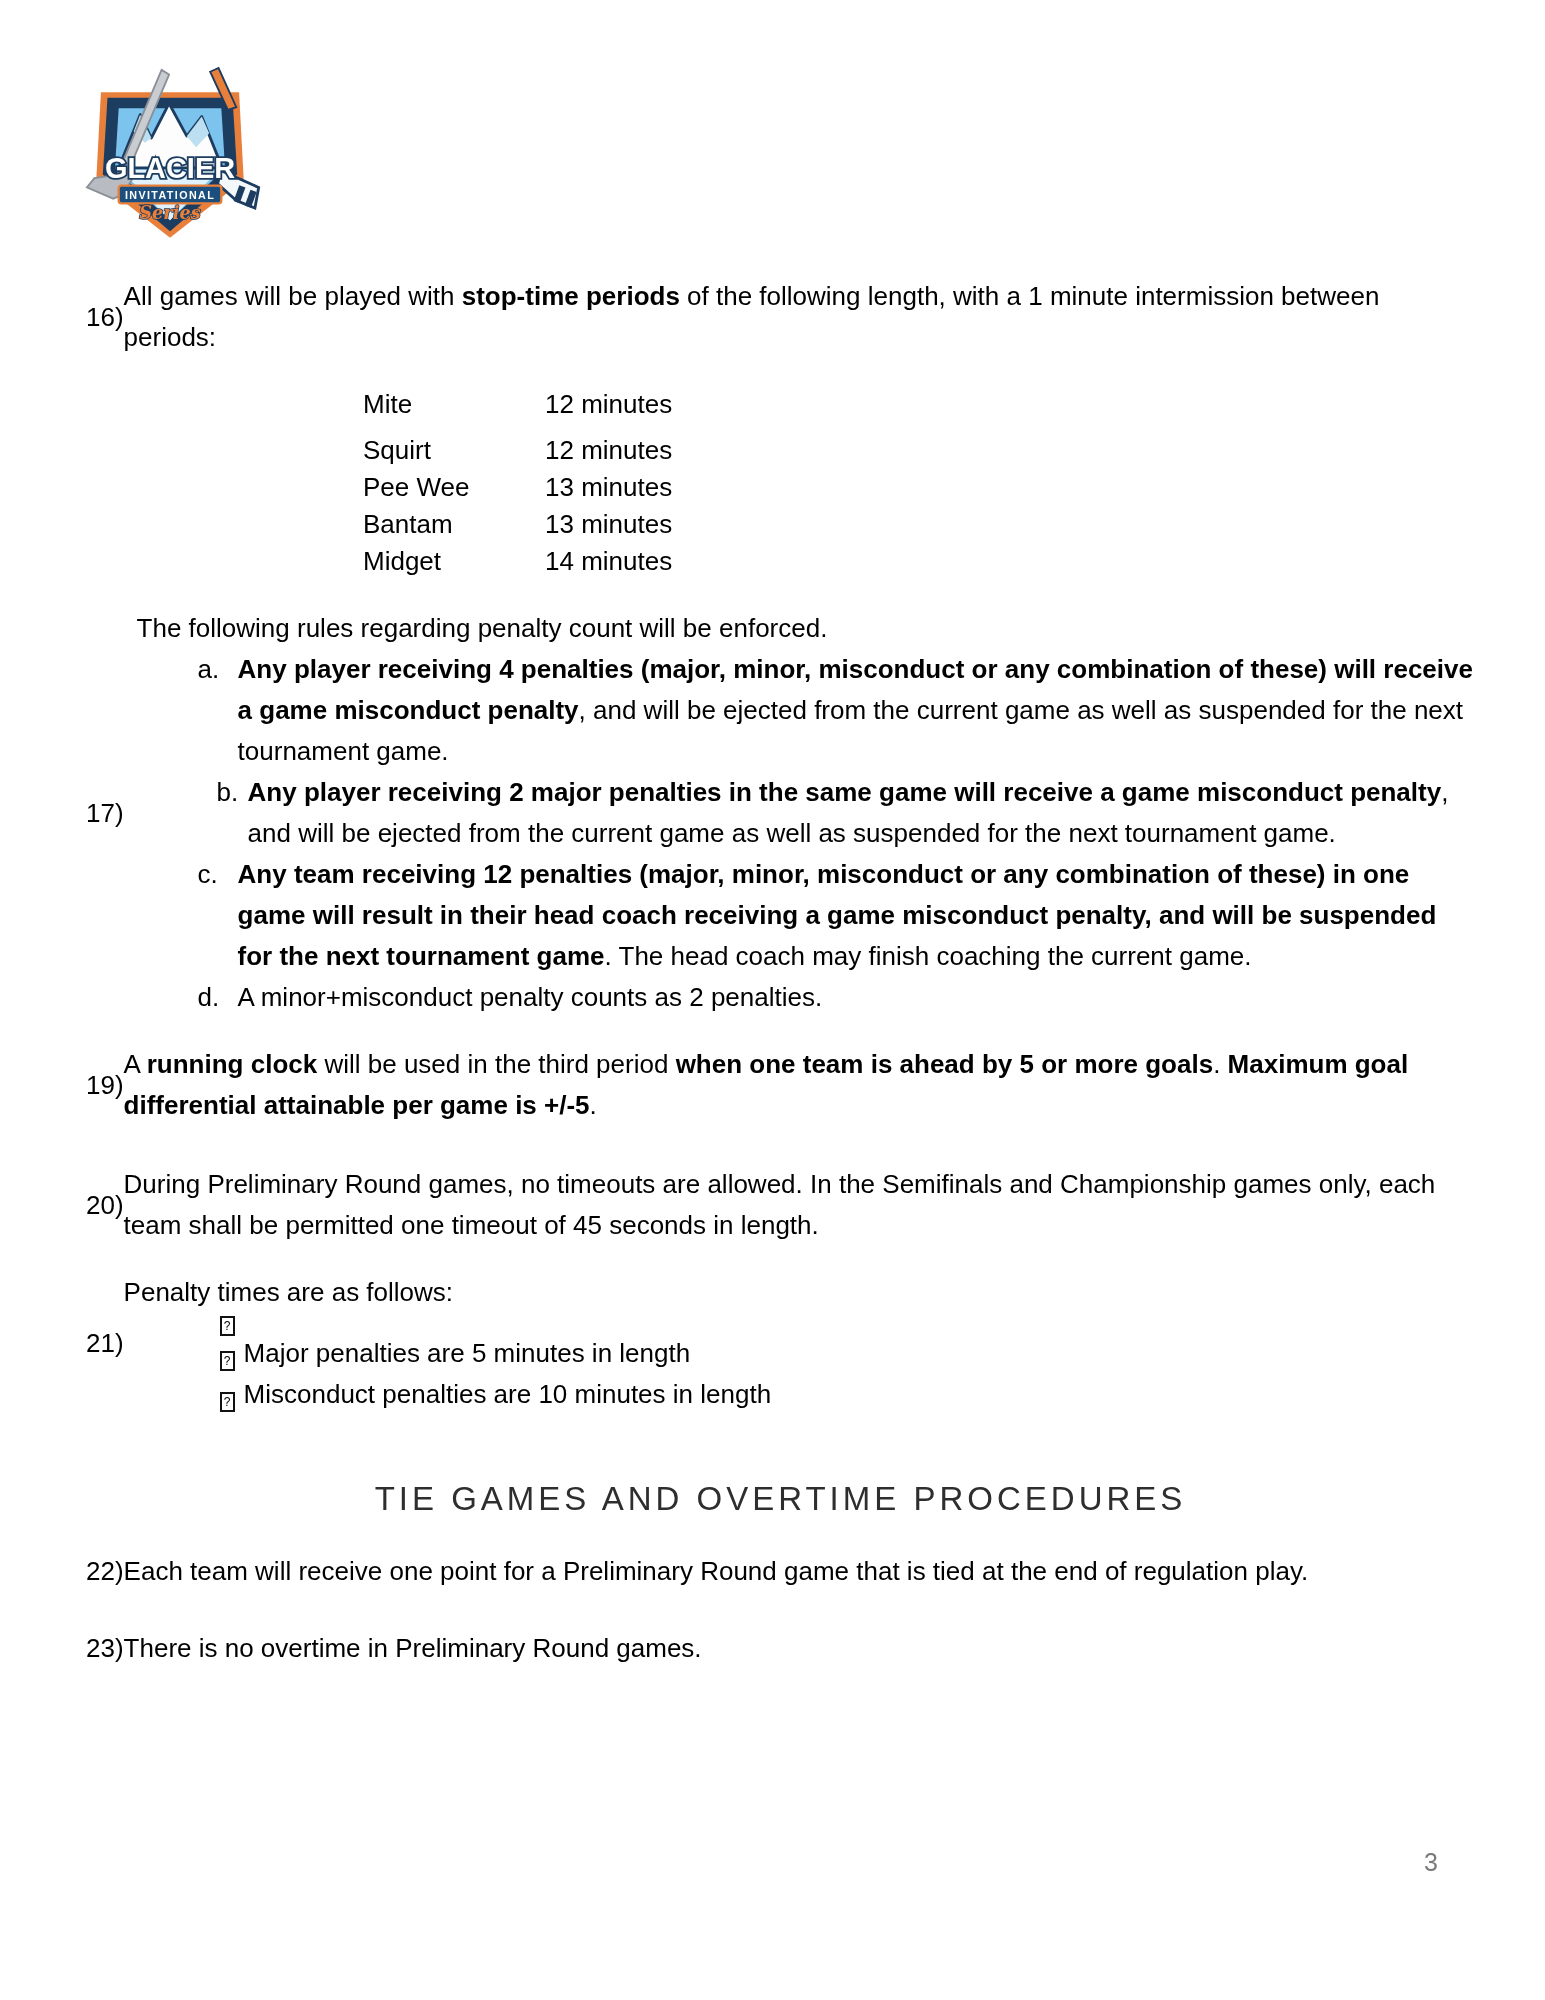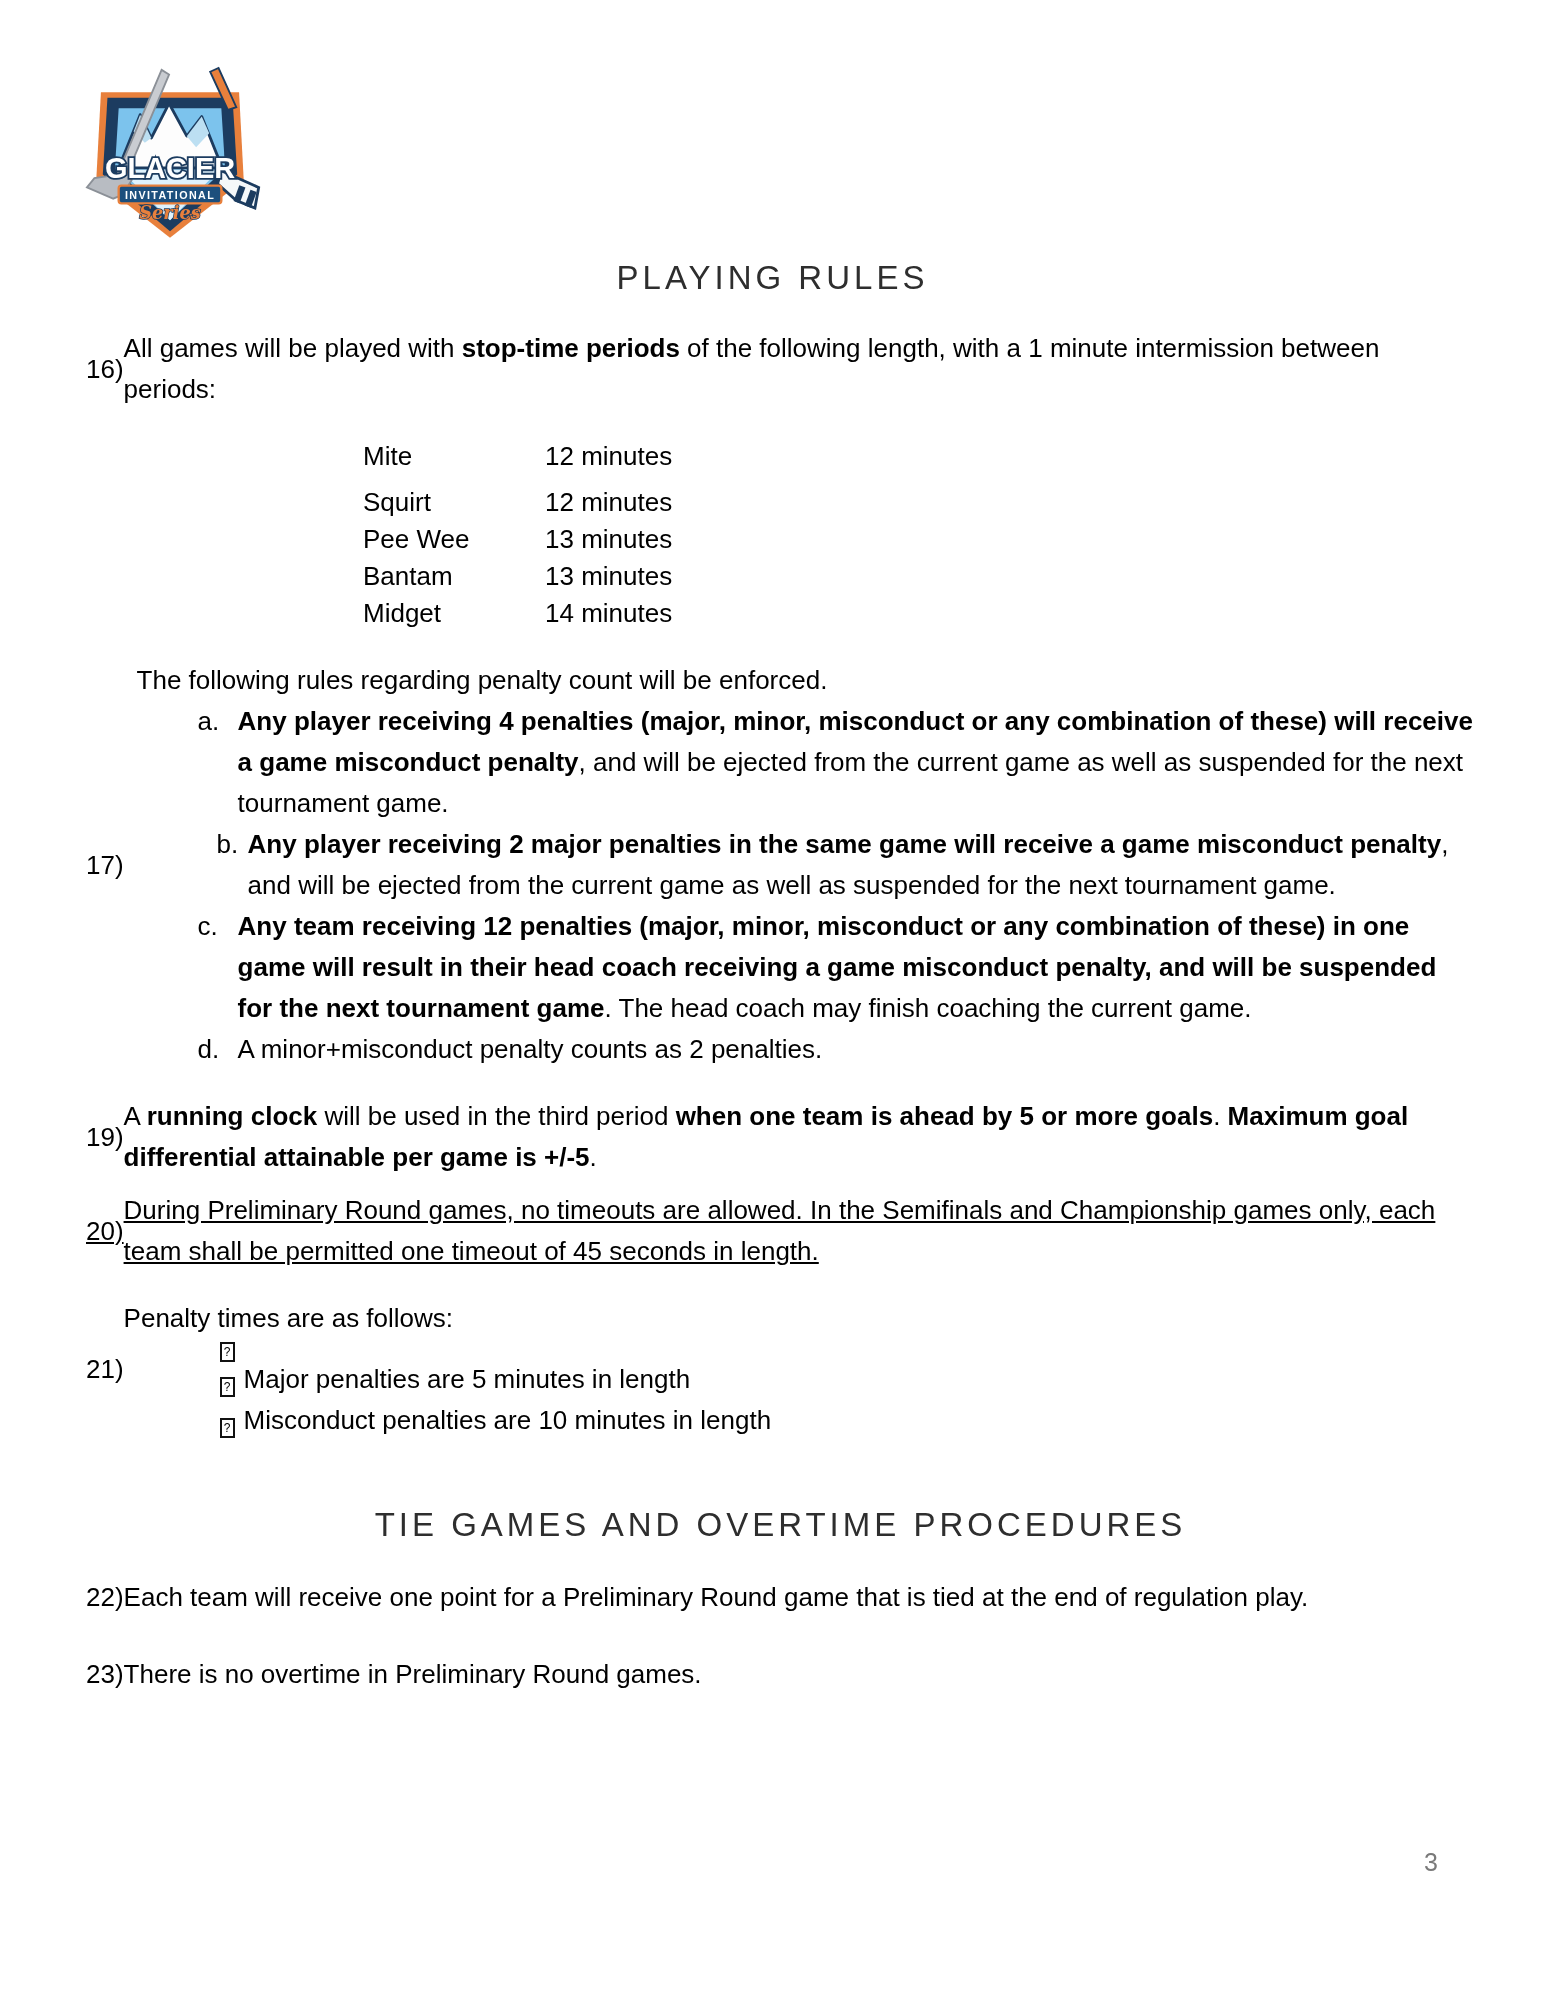--- a/index.html
+++ b/index.html
@@ -35,21 +35,21 @@
   .rule { display:flex; align-items:center; }
   .rule .num { flex:none; min-width:37px; white-space:nowrap; }
   .rule .body { flex:1; }
   .b { font-weight:700; }
 
   .mt-r16 { margin-top:30px; }
   .mt-table { margin-top:28px; }
   .mt-r17 { margin-top:28px;gap:13px; }
   .mt-r18 { margin-top:28px; }
   .mt-r19 { margin-top:26px; }
-  .mt-r20 { margin-top:12px;text-decoration:underline; }
+  .mt-r20 { margin-top:38px; }
   .mt-r21 { margin-top:26px; }
   .mt-r22 { margin-top:32px; }
   .mt-r23 { margin-top:36px; }
 
   
   .period-table { margin-left:277px; }
   .period-row { display:flex; line-height:37px; }
   .period-row.first { margin-bottom:9px; }
   .period-row .division { width:182px; flex:none; }
 
@@ -115,21 +115,20 @@
         <rect x="188" y="141" width="7" height="18" fill="#1c3c60" transform="rotate(20 191 150)"></rect>
       </g>
 
       <text x="105" y="128" text-anchor="middle" font-family="Liberation Sans, sans-serif" font-size="31" font-weight="bold" fill="#ffffff" stroke="#1c3c60" stroke-width="4" paint-order="stroke">GLACIER</text>
       <rect x="50" y="136" width="110" height="19" rx="3" fill="#1c4f7d" stroke="#e8803c" stroke-width="2.5"></rect>
       <text x="105" y="150" text-anchor="middle" font-family="Liberation Sans, sans-serif" font-size="11.5" font-weight="bold" letter-spacing="1.5" fill="#ffffff">INVITATIONAL</text>
       <text x="105" y="172" text-anchor="middle" font-family="DejaVu Serif, serif" font-style="italic" font-size="19" font-weight="bold" fill="#e8803c" stroke="#1c3c60" stroke-width="1.5" paint-order="stroke">Series</text>
     </svg>
   </div>
 
-  <div class="doc-h h1">PLAYING RULES</div>
 
   <div class="content">
 
     <div class="rule mt-r16">
       <span class="num">16)</span>
       <span class="body"><span>All games will be played with </span><span class="b">stop-time periods</span><span> of the following length, with a 1 minute intermission between periods:</span></span>
     </div>
 
     <div class="period-table mt-table">
       <div class="period-row first">

